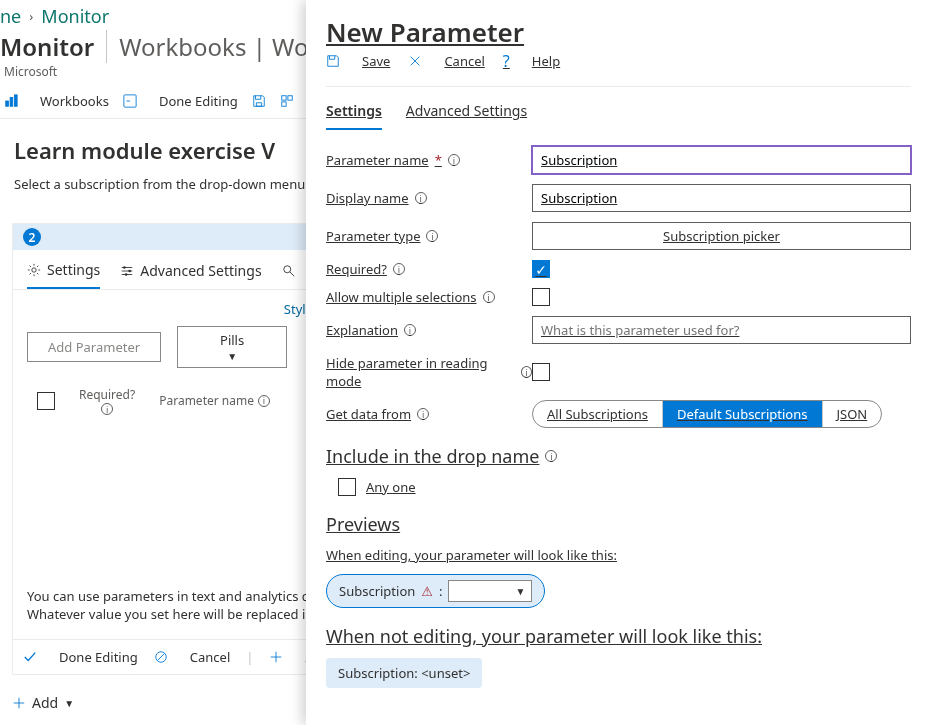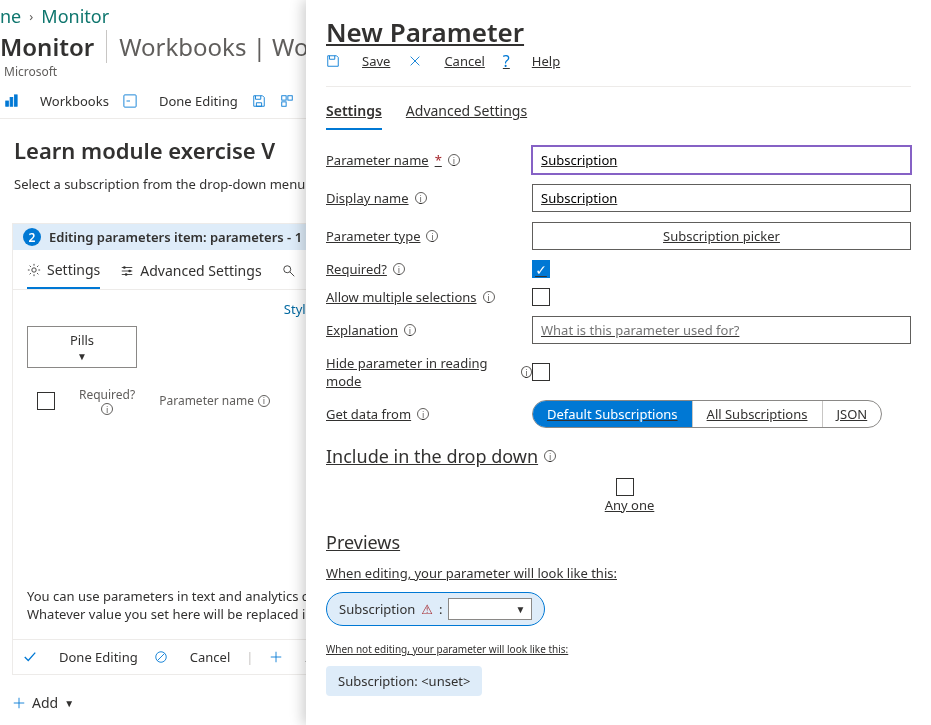--- a/index.html
+++ b/index.html
@@ -112,21 +112,20 @@
       </div>
     </div>
 
     <div class="h1">Learn module exercise V</div>
     <div class="help">Select a subscription from the drop-down menu b</div>
 
     <div class="card">
 
       <div class="card-tab">
         <span class="badge-num">2</span>
-        <span>Editing parameters item: parameters - 1</span>
       </div>
 
       <div class="card-tabs">
         <div class="card-tabbtn active">
           <svg class="icon14" viewBox="0 0 16 16">
               <circle cx="8" cy="8" r="2.5" stroke="#323130" fill="none"></circle>
               <path d="M8 1v2M8 13v2M1 8h2M13 8h2M3 3l1.5 1.5M11.5 11.5L13 13M13 3l-1.5 1.5M4.5 11.5L3 13" stroke="#323130"></path>
             </svg>
           <span>Settings</span>
         </div>
@@ -146,20 +145,21 @@
             </svg>
         </div>
       </div>
 
       <div class="card-body">
         <div class="row">
           <div style="width:130px"></div>
           <div class="label-col">Style</div>
         </div>
         <div class="row">
+          <button class="btn">Add Parameter</button>
           <div class="select">
             <span>Pills</span>
             <span class="chev">▼</span>
           </div>
         </div>
         <div class="hdr-row">
           <span class="chk"></span>
           <span style="display:flex;flex-direction:column;align-items:center;">
             <span>Required?</span>
             <span class="info">i</span>
@@ -288,47 +288,47 @@
           <span class="info">i</span>
         </div>
         <span class="chk"></span>
       </div>
       <div class="frow">
         <div class="fl">
           <span>Get data from</span>
           <span class="info">i</span>
         </div>
         <div class="pillgroup">
+          <div class="pill">All Subscriptions</div>
           <div class="pill active">Default Subscriptions</div>
-          <div class="pill">All Subscriptions</div>
           <div class="pill">JSON</div>
         </div>
       </div>
 
       <div class="sec-title">
-        <span>Include in the drop down</span>
+        <span>Include in the drop name</span>
         <span class="info">i</span>
       </div>
-      <div class="frow" style="padding-left:12px;flex-direction:column;">
+      <div class="frow" style="padding-left:12px;">
         <span class="chk"></span>
         <span style="margin-left:10px">Any one</span>
       </div>
 
       <div class="sec-title">Previews</div>
       <div style="font-size:13px;margin-bottom:10px;">When editing, your parameter will look like this:</div>
       <div class="preview-pill">
         <span>Subscription</span>
         <span class="warn">⚠</span>
         <span>:</span>
         <span class="mini-select">
             <span class="chev">▼</span>
           </span>
       </div>
 
-      <div style="font-size:10px;margin:16px 0 10px;">When not editing, your parameter will look like this:</div>
+      <div style="font-size:18px;margin:16px 0 10px;">When not editing, your parameter will look like this:</div>
       <div class="static-pill">Subscription: &lt;unset&gt;</div>
 
       
       
     </div>
   </div>
 
 </div>
 
 </body></html>

